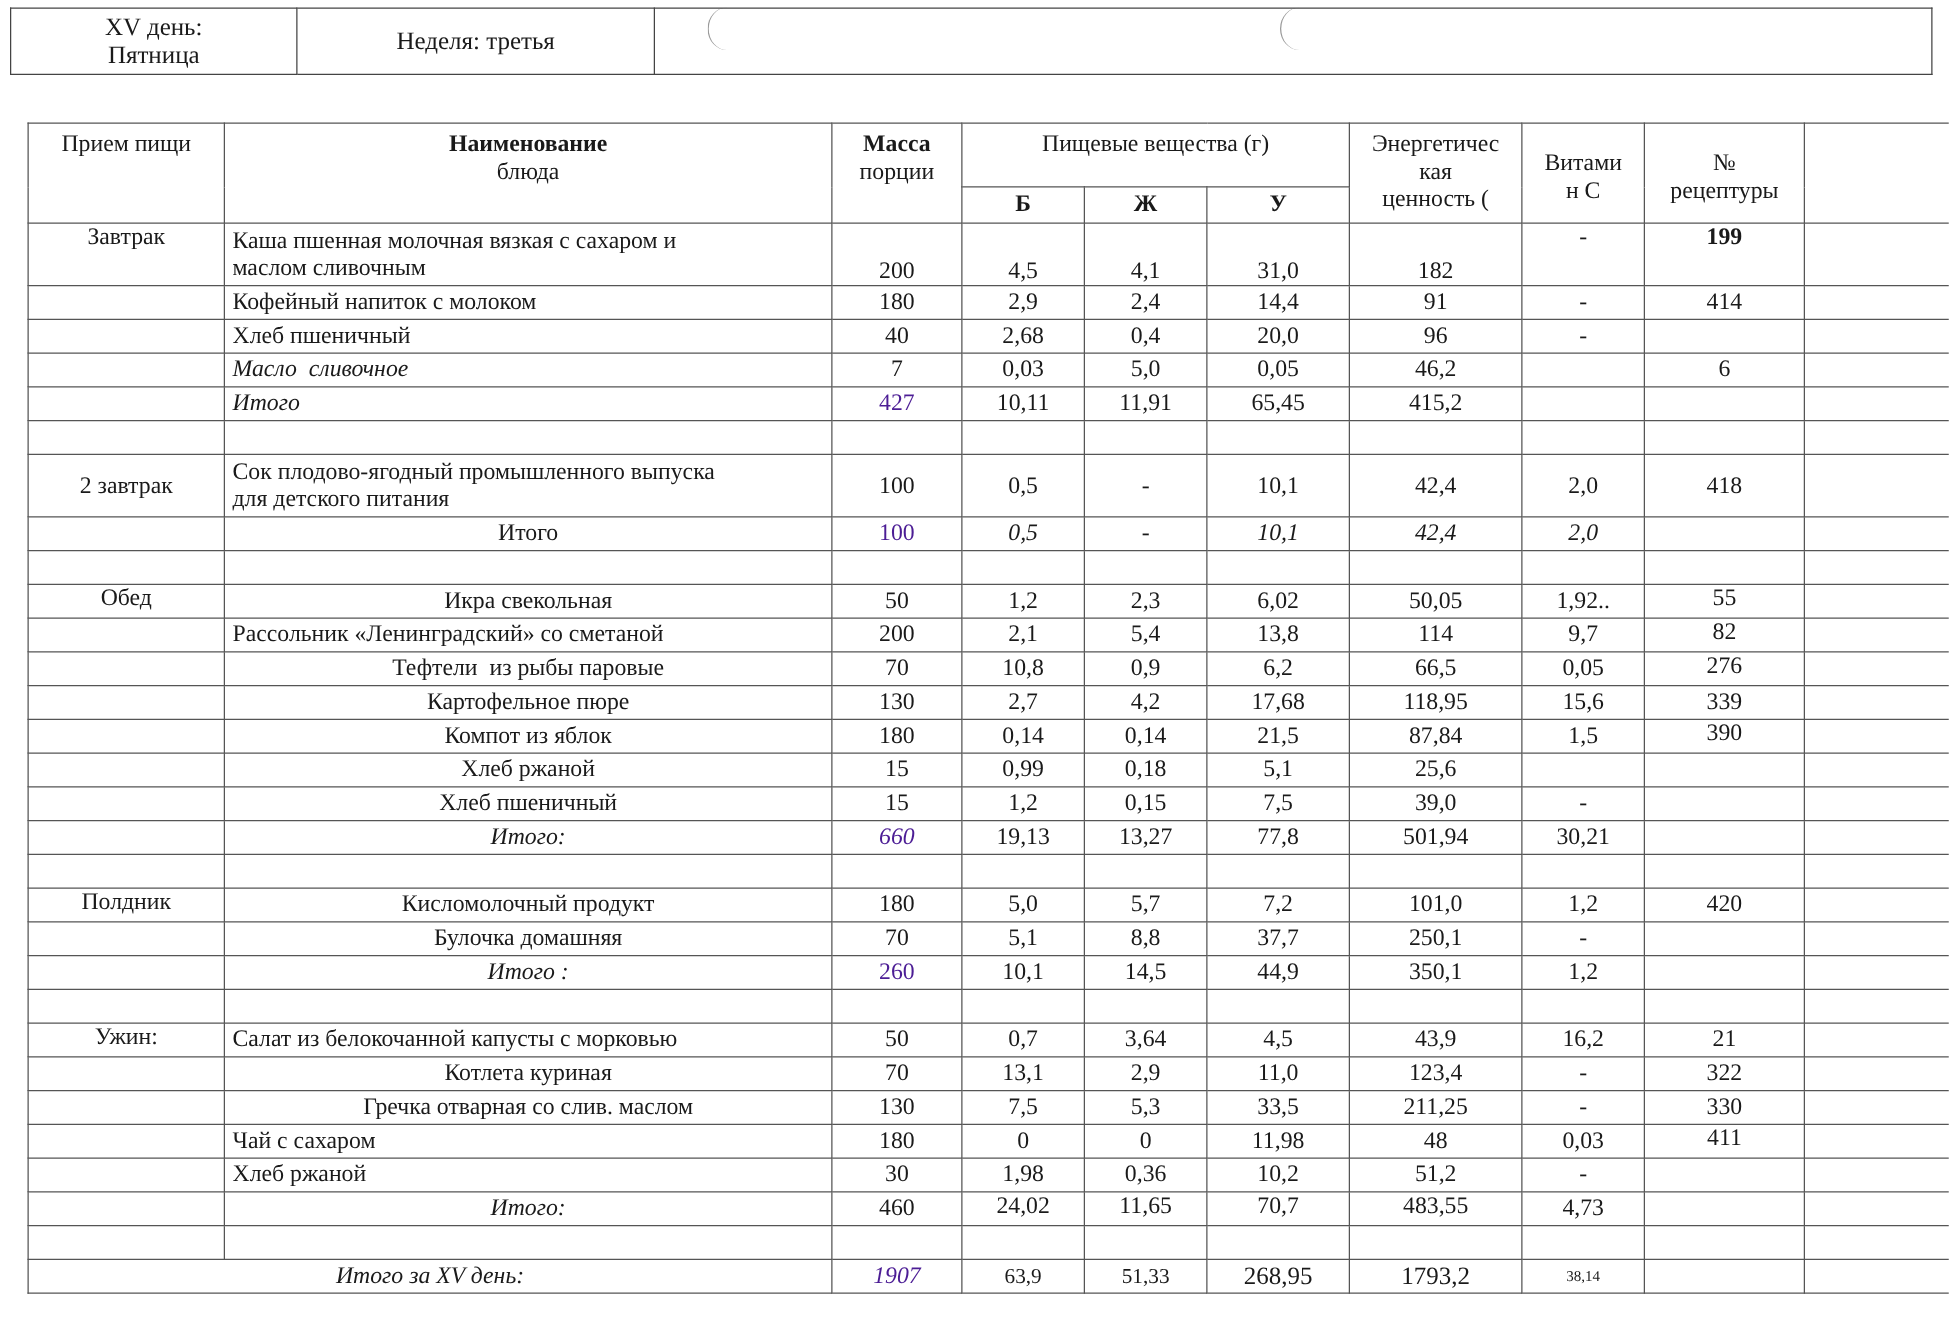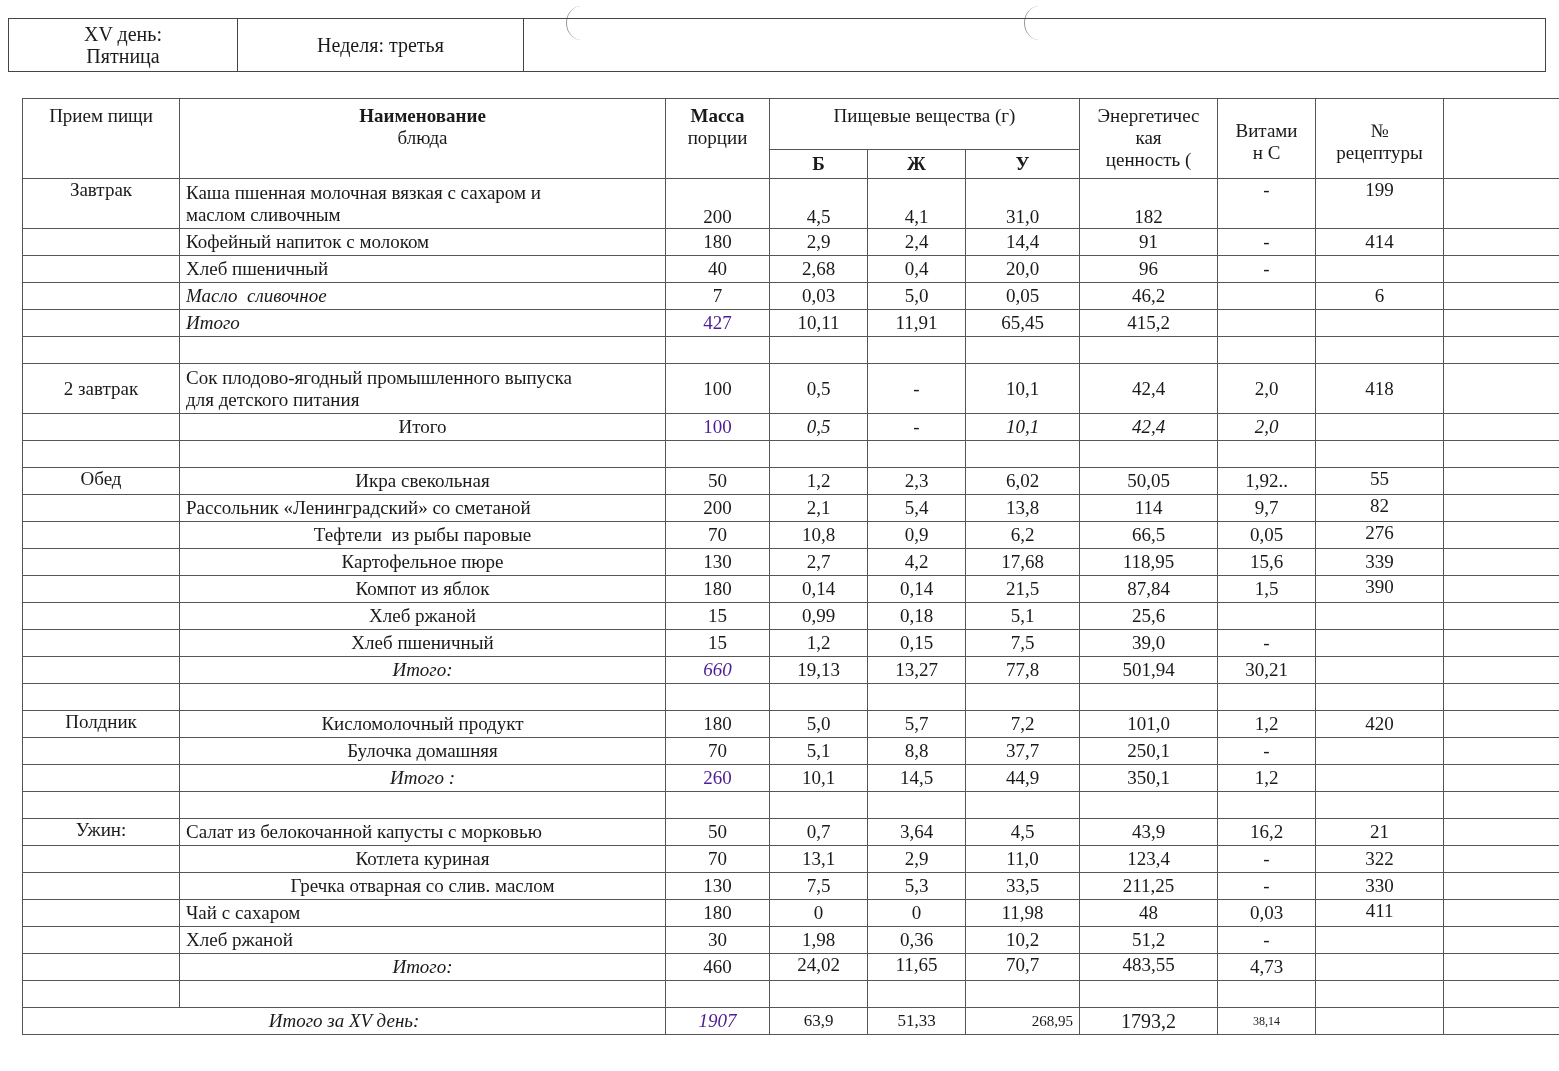--- a/index.html
+++ b/index.html
@@ -1,18 +1,18 @@
 <!DOCTYPE html>
 <html><head>
   <meta charset="utf-8">
   <style>
     html, body { margin: 0; padding: 0; background: #ffffff; }
     body { width: 1559px; height: 1071px; position: relative; overflow: hidden;
            font-family: "Liberation Serif", serif; color: #1a1a1a; }
-    .hdr-table { position: absolute; left: 8px; top: 18px; width: 1538px; height: 54px;
+    .hdr-table { position: absolute; left: 8px; top: 6px; width: 1538px; height: 54px;
                  border-collapse: collapse; table-layout: fixed; }
     .hdr-table td { border: 1.5px solid #444; font-size: 20px; text-align: center;
                     vertical-align: middle; line-height: 22px; padding: 0; }
     .arc { position: absolute; top: 6px; width: 30px; height: 34px; border-left: 1.5px solid #999;
            border-radius: 50% 0 0 50%; background: #fff; }
     .menu { position: absolute; left: 22px; top: 98px; width: 1542px; border-collapse: collapse;
             table-layout: fixed; }
     .menu td, .menu th { border: 1.5px solid #555; font-size: 19px; padding: 0 6px;
                          line-height: 22px; height: 26px; font-weight: normal; vertical-align: middle; }
     .menu th { text-align: center; vertical-align: top; padding-top: 6px; }
@@ -105,21 +105,21 @@
       <td>
           <div>Каша пшенная молочная вязкая с сахаром и</div>
           <div>маслом сливочным</div>
         </td>
       <td class="c bottom">200</td>
       <td class="c bottom">4,5</td>
       <td class="c bottom">4,1</td>
       <td class="c bottom">31,0</td>
       <td class="c bottom">182</td>
       <td class="c" style="vertical-align:top;">-</td>
-      <td class="c" style="vertical-align:top;">199</td>
+      <td class="c" style="vertical-align:top;font-weight:bold;">199</td>
       <td></td>
     </tr>
     <tr>
       <td></td>
       <td>Кофейный напиток с молоком</td>
       <td class="c">180</td>
       <td class="c">2,9</td>
       <td class="c">2,4</td>
       <td class="c">14,4</td>
       <td class="c">91</td>
@@ -457,20 +457,20 @@
         <td></td>
         <td></td>
         <td></td>
       </tr>
 
     <tr>
       <td colspan="2" class="c b i">Итого за XV день:</td>
       <td class="c b i grey">1907</td>
       <td class="c tiny-it" style="font-size:17px;vertical-align:middle !important;">63,9</td>
       <td class="c tiny-it" style="font-size:17px;vertical-align:middle !important;">51,33</td>
-      <td class="c tiny-it" style="font-size:15px;vertical-align:middle !important;text-align:right;">268,95</td>
+      <td class="c tiny-it" style="font-size:20px;vertical-align:middle !important;">268,95</td>
       <td class="c tiny-it" style="font-size:20px;vertical-align:middle !important;">1793,2</td>
       <td class="c tiny-it" style="font-size:12px;vertical-align:middle !important;">38,14</td>
       <td></td>
       <td></td>
     </tr>
   </tbody>
 </table>
 
 </body></html>

